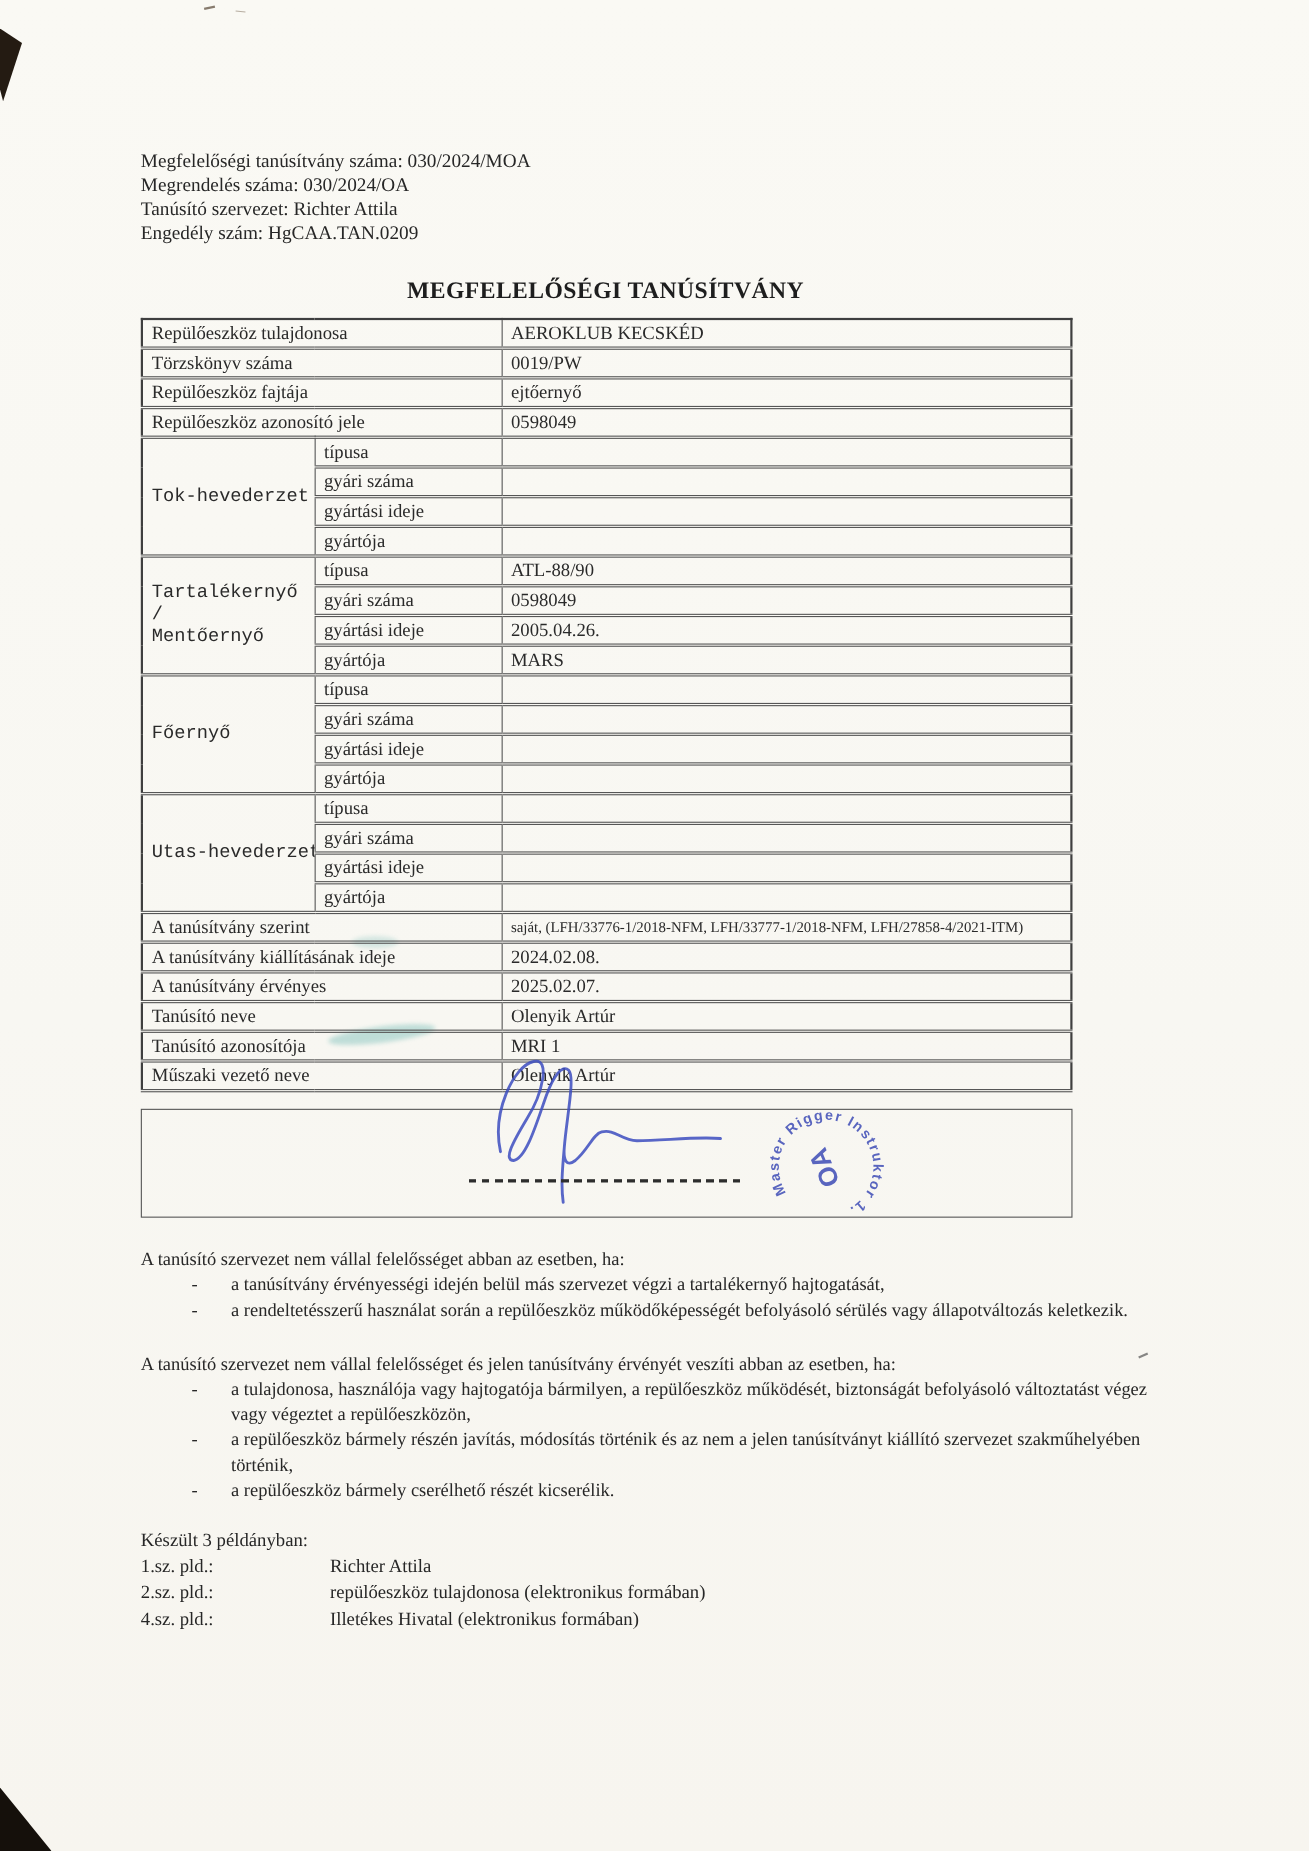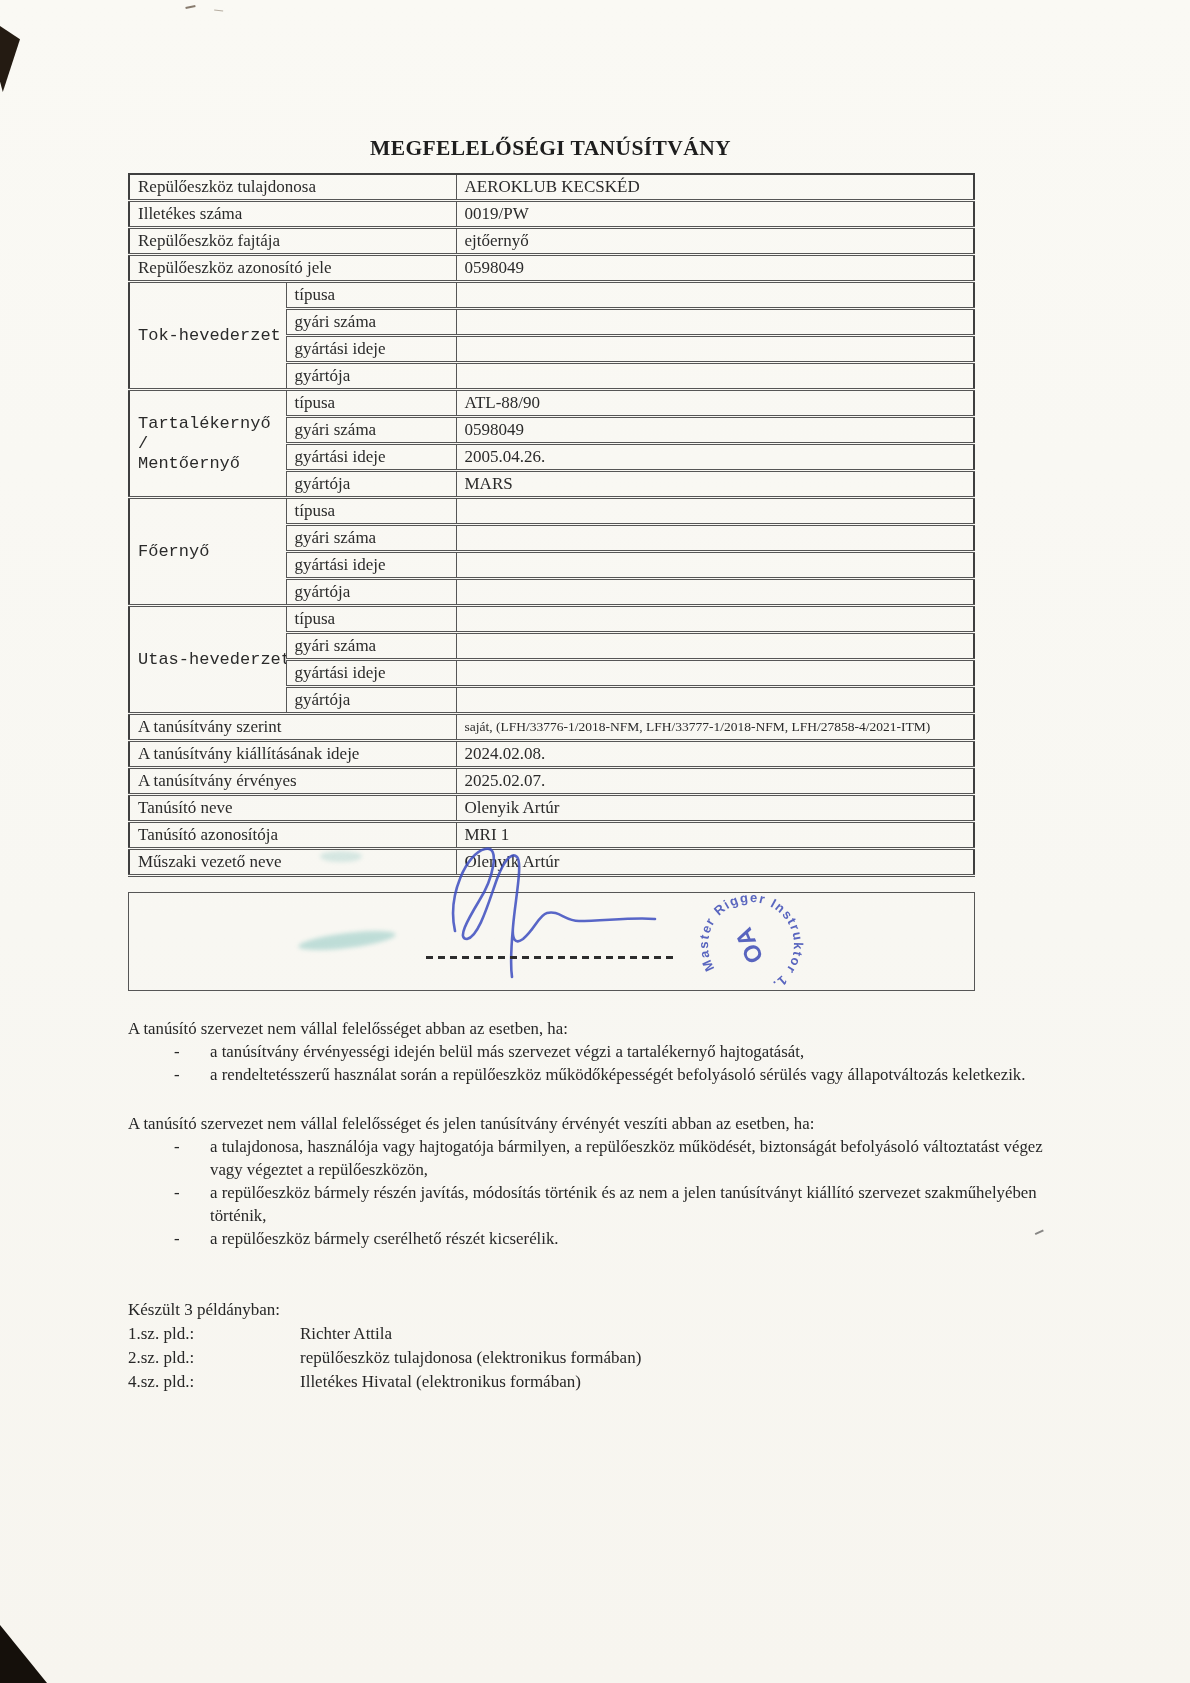--- a/index.html
+++ b/index.html
@@ -6,21 +6,21 @@
   .page {
     position:relative; width:1190px; height:1683px; overflow:hidden;
     background:linear-gradient(180deg,#faf9f4 0%,#f8f7f2 55%,#f7f5ef 100%);
     font-family:"Liberation Serif","DejaVu Serif",serif; color:#272727;
   }
   .content { position:absolute; left:128px; top:136px; width:940px; }
 
   .hdr-line { font-size:17.5px; line-height:21.5px; white-space:nowrap; }
 
   .title { width:845px; text-align:center; font-weight:bold; font-size:21.5px;
-           letter-spacing:.4px; color:#1e1e1e; }
+           letter-spacing:.4px; margin-top:30px; color:#1e1e1e; }
 
   table.cert { border-collapse:collapse; width:845px; margin-top:12px;
                table-layout:fixed; border:2px solid #3f3f3f; }
   table.cert td {
     border-bottom:3px double #565656; border-left:1.4px solid #565656;
     border-right:1.4px solid #565656; font-size:17px; padding:1px 8px;
     height:22px; vertical-align:middle; overflow:hidden; white-space:nowrap;
     color:#2a2a2a;
   }
   td.lbl { padding-left:11px; }
@@ -40,21 +40,21 @@
   .sig-svg { position:absolute; left:298px; top:-58px; pointer-events:none; }
   .stamp-svg { position:absolute; left:560px; top:-10px; pointer-events:none; opacity:.88; }
 
   .para { width:940px; font-size:16.8px; line-height:22px; margin-top:22px; }
   .intro { width:940px; font-size:16.8px; line-height:22px; margin-top:27px; }
   .bullet { display:flex; width:940px; padding-left:46px; box-sizing:border-box;
             font-size:16.8px; line-height:23px; }
   .bullet .dash { width:36px; flex:0 0 36px; }
   .bullet .btxt { flex:1; }
 
-  .copies { margin-top:48px; }
+  .copies { margin-top:22px; }
   .copies-title { font-size:17px; line-height:24px; }
   .copy-row { display:flex; font-size:17px; line-height:24px; }
   .copy-row .clab { width:172px; flex:0 0 172px; }
 
   
   .corner-top { position:absolute; left:0; top:26px; width:20px; height:66px;
                 background:#241b12; clip-path:polygon(0 0,100% 20%,14% 100%,0 84%); }
   .corner-bottom { position:absolute; left:0; bottom:0; width:47px; height:58px;
                    background:#15100b; clip-path:polygon(0 0,100% 100%,0 100%); }
   .mark-a { position:absolute; left:186px; top:6px; width:10px; height:5px;
@@ -77,36 +77,42 @@
   <div class="corner-top"></div>
   <div class="corner-bottom"></div>
   <div class="mark-a"></div>
   <div class="mark-b"></div>
   <div class="mark-c"></div>
   <div class="smudge1"></div>
   <div class="smudge2"></div>
 
   <div class="content">
 
+    <div>
+      <div class="hdr-line">Megfelelőségi tanúsítvány száma: 030/2024/MOA</div>
+      <div class="hdr-line">Megrendelés száma: 030/2024/OA</div>
+      <div class="hdr-line">Tanúsító szervezet: Richter Attila</div>
+      <div class="hdr-line">Engedély szám: HgCAA.TAN.0209</div>
+    </div>
 
     <div class="title">MEGFELELŐSÉGI TANÚSÍTVÁNY</div>
 
     <table class="cert">
       <colgroup>
           <col style="width:157px">
           <col style="width:170px">
           <col style="width:518px">
         </colgroup>
       <tbody>
         <tr>
           <td class="lbl" colspan="2">Repülőeszköz tulajdonosa</td>
           <td class="val">AEROKLUB KECSKÉD</td>
         </tr>
         <tr>
-          <td class="lbl" colspan="2">Illetékes száma</td>
+          <td class="lbl" colspan="2">Törzskönyv száma</td>
           <td class="val">0019/PW</td>
         </tr>
         <tr>
           <td class="lbl" colspan="2">Repülőeszköz fajtája</td>
           <td class="val">ejtőernyő</td>
         </tr>
         <tr>
           <td class="lbl" colspan="2">Repülőeszköz azonosító jele</td>
           <td class="val">0598049</td>
         </tr>

